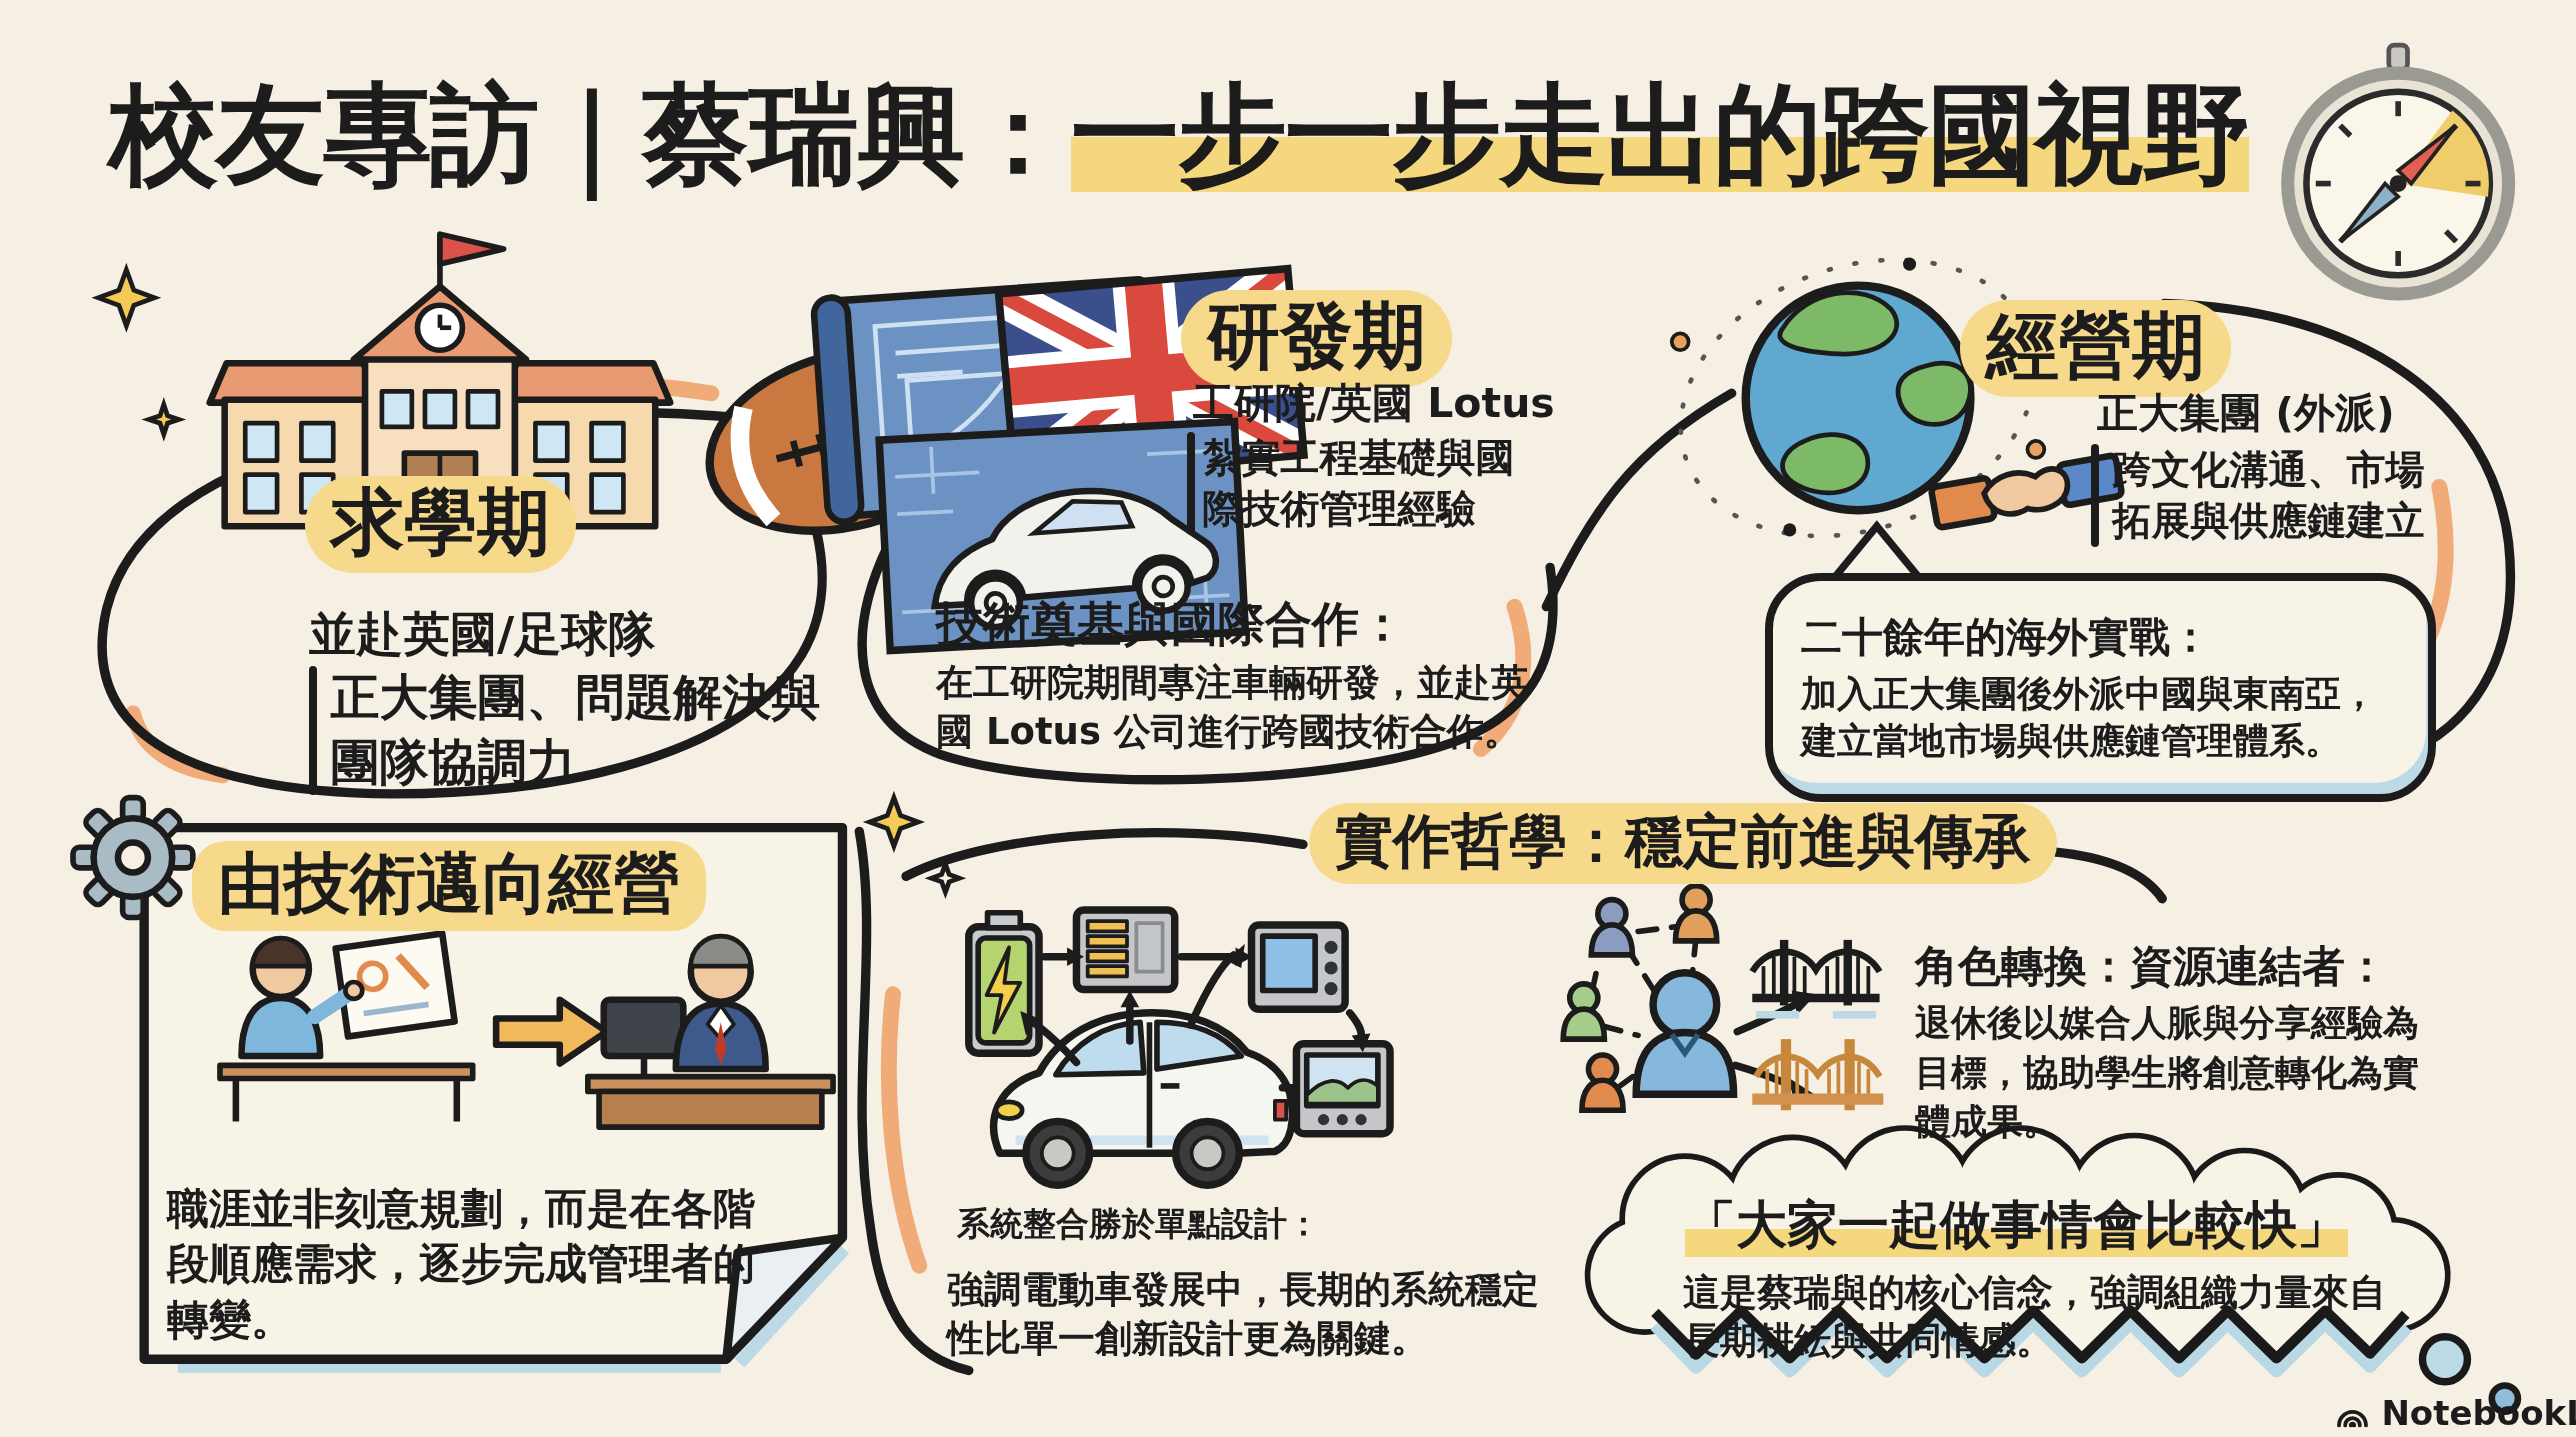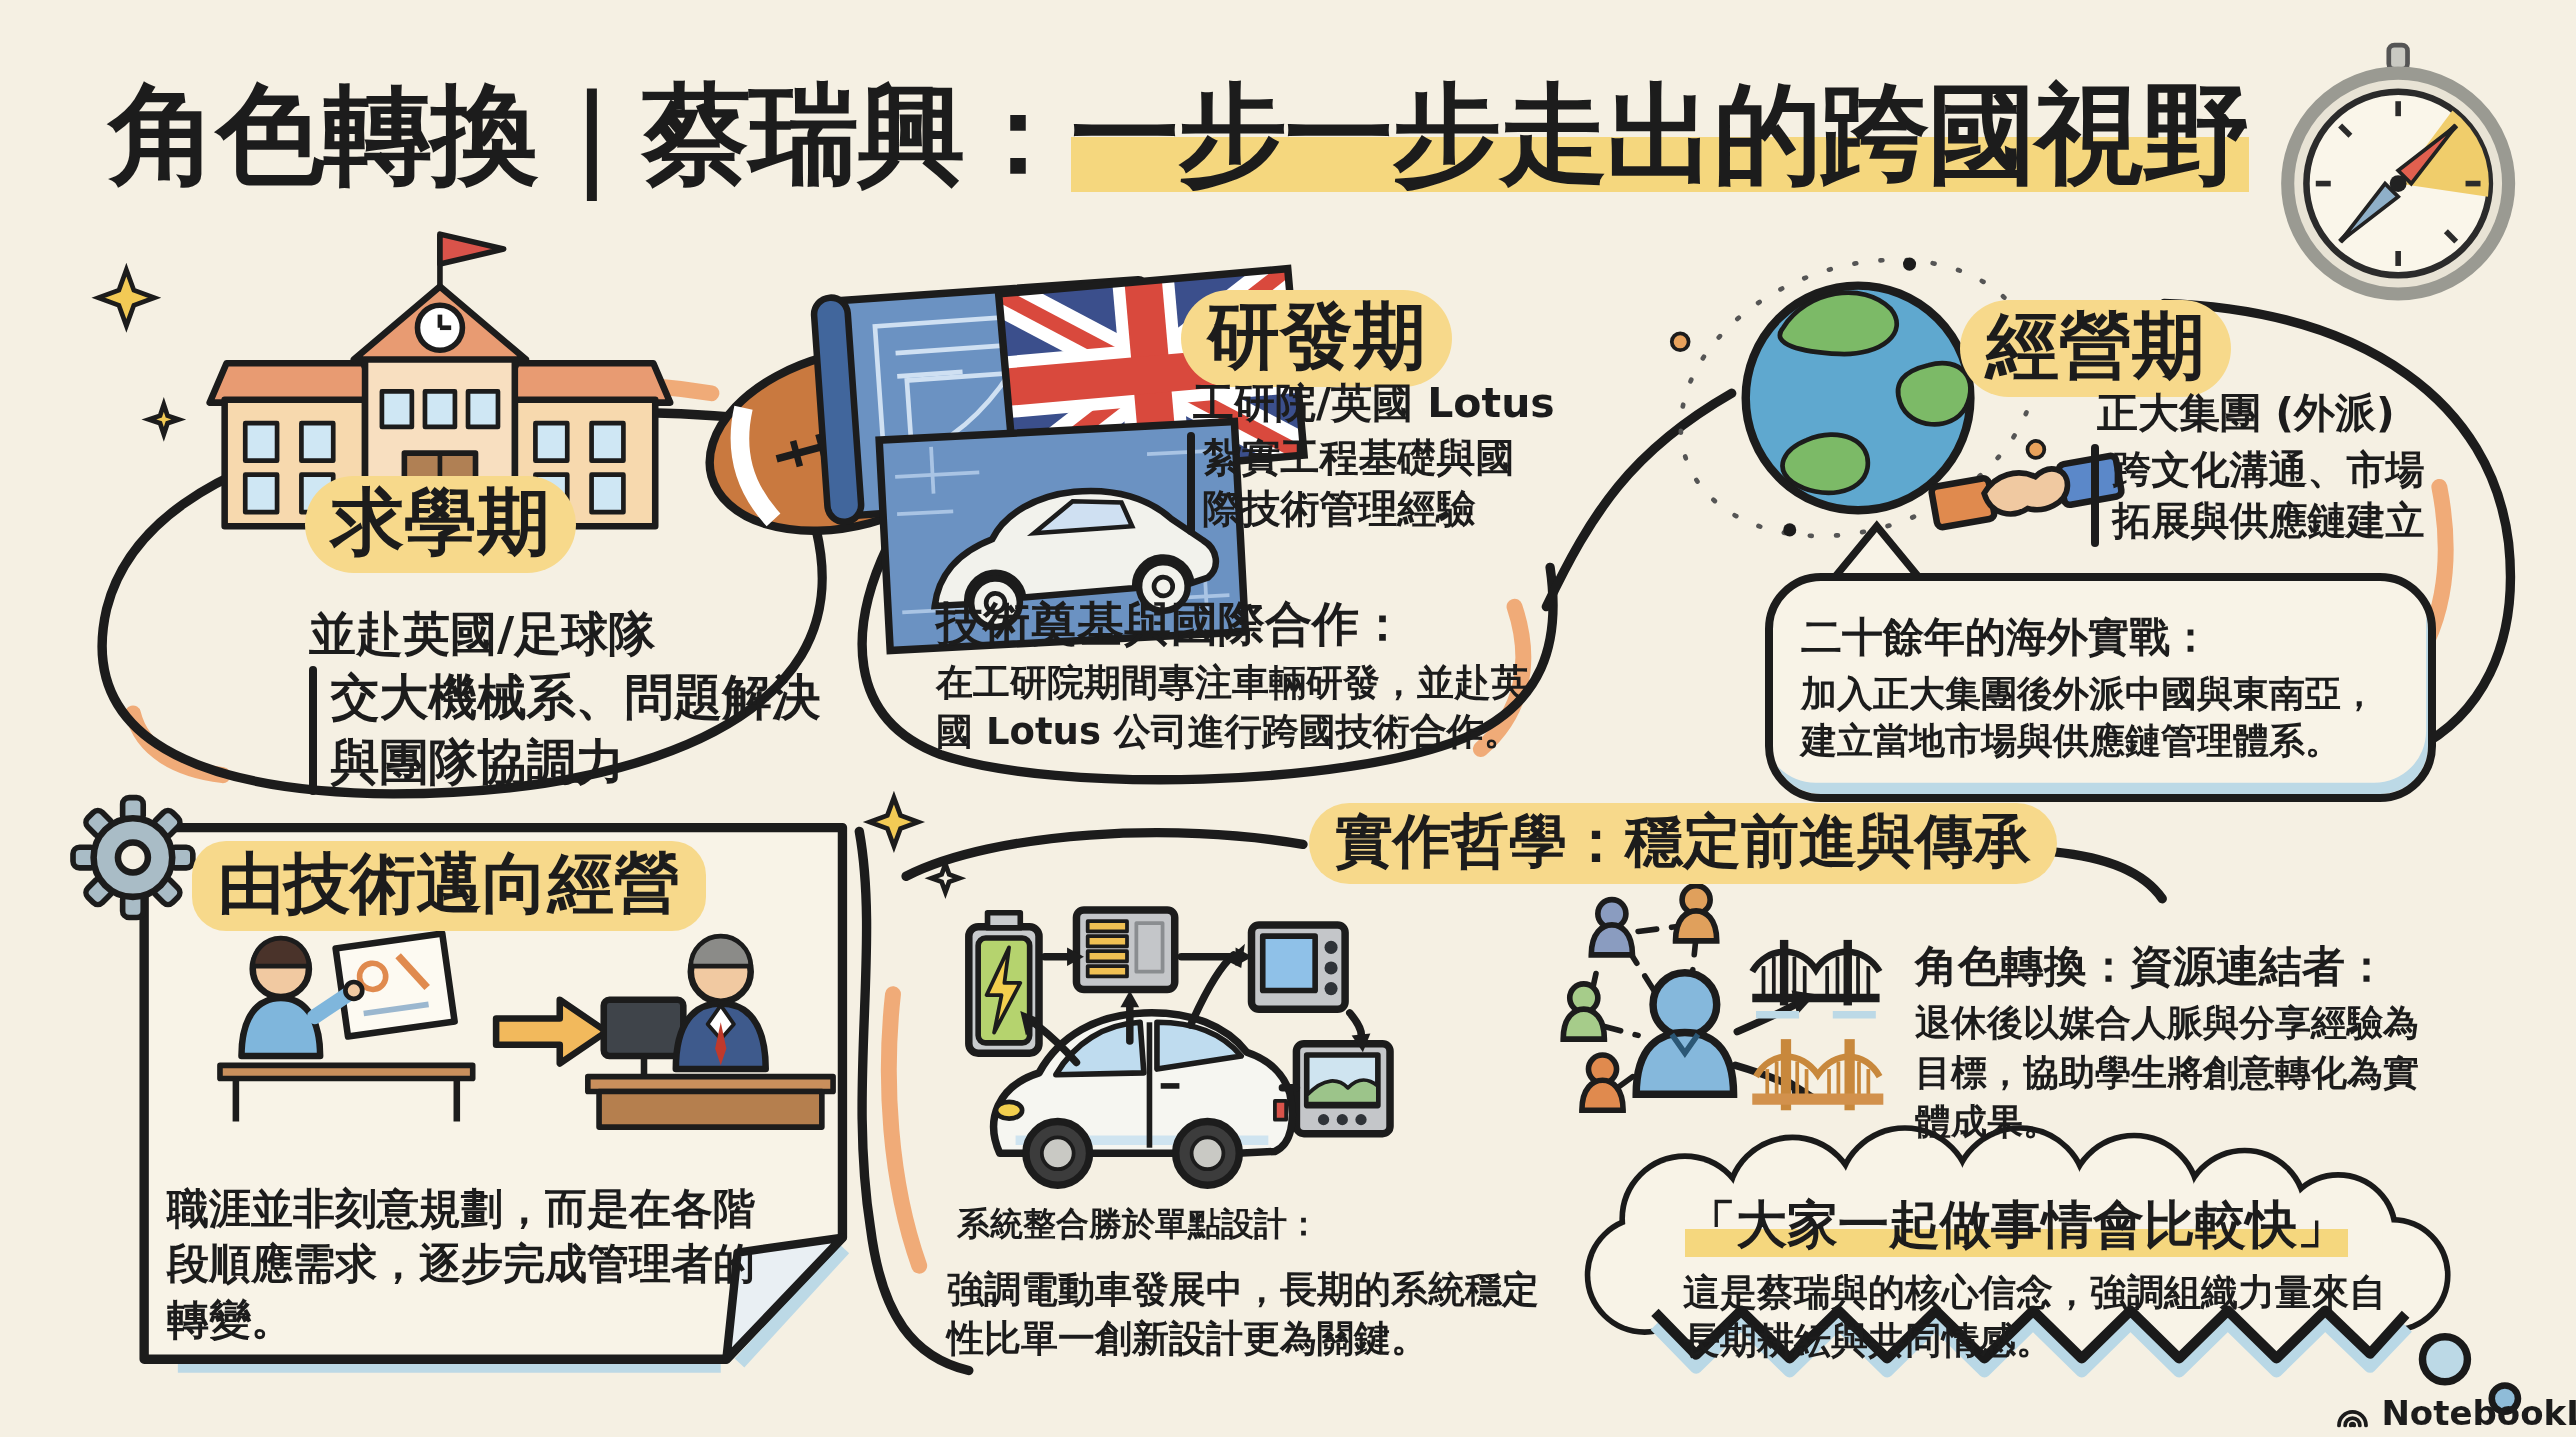--- a/index.html
+++ b/index.html
@@ -402,28 +402,28 @@
         <polygon points="1757,1340 2580,1340 2570,1404 2532,1446 2484,1400 2432,1451 2380,1400 2328,1451 2276,1400 2224,1451 2172,1400 2120,1451 2068,1400 2016,1451 1964,1400 1912,1451 1860,1400 1812,1447 1768,1402"></polygon>
       </g>
       <path d="M 1768 1416 L 1812 1461 L 1860 1414 L 1912 1465 L 1964 1414 L 2016 1465 L 2068 1414 L 2120 1465 L 2172 1414 L 2224 1465 L 2276 1414 L 2328 1465 L 2380 1414 L 2432 1465 L 2484 1414 L 2532 1460 L 2572 1418" fill="none" stroke="#b9d8e6" stroke-width="13" stroke-linejoin="round"></path>
       <path d="M 1768 1402 L 1812 1447 L 1860 1400 L 1912 1451 L 1964 1400 L 2016 1451 L 2068 1400 L 2120 1451 L 2172 1400 L 2224 1451 L 2276 1400 L 2328 1451 L 2380 1400 L 2432 1451 L 2484 1400 L 2532 1446 L 2570 1404" fill="none" stroke="#1a1a1a" stroke-width="11" stroke-linejoin="round"></path>
       <circle cx="2612" cy="1452" r="24" fill="#bcd9e6" stroke="#1a1a1a" stroke-width="8"></circle>
       <circle cx="2676" cy="1494" r="14" fill="#8fbcd8" stroke="#1a1a1a" stroke-width="7"></circle>
     </g>
   </svg>
 
   <div class="abs pagetitle" style="left:109px;top:62px;">
-    <span>角色轉換｜蔡瑞興：</span><span class="t-hl">一步一步走出的跨國視野</span>
+    <span>校友專訪｜蔡瑞興：</span><span class="t-hl">一步一步走出的跨國視野</span>
   </div>
 
   <div class="abs pill h1" style="left:305px;top:476px;">求學期</div>
   <div class="abs b" style="left:309px;top:603px;font-size:47px;white-space:nowrap;">並赴英國/足球隊</div>
   <div class="abs row" style="left:309px;top:666px;width:541px;">
     <span class="vbar">|</span>
-    <span class="b" style="font-size:49px;width:517px;">交大機械系、問題解決與團隊協調力</span>
+    <span class="b" style="font-size:49px;width:517px;">正大集團、問題解決與團隊協調力</span>
   </div>
 
   <div class="abs pill h1" style="left:1181px;top:290px;">研發期</div>
   <div class="abs b" style="left:1193px;top:376px;font-size:41px;white-space:nowrap;">工研院/英國 Lotus</div>
   <div class="abs row" style="left:1187px;top:432px;width:356px;gap:7px;">
     <span class="vbar">|</span>
     <span class="b" style="font-size:39px;width:333px;">紮實工程基礎與國際技術管理經驗</span>
   </div>
   <div class="abs b" style="left:936px;top:593px;font-size:47px;white-space:nowrap;">技術奠基與國際合作：</div>
   <div class="abs b" style="left:936px;top:659px;font-size:37px;width:618px;">在工研院期間專注車輛研發，並赴英國 Lotus 公司進行跨國技術合作。</div>

